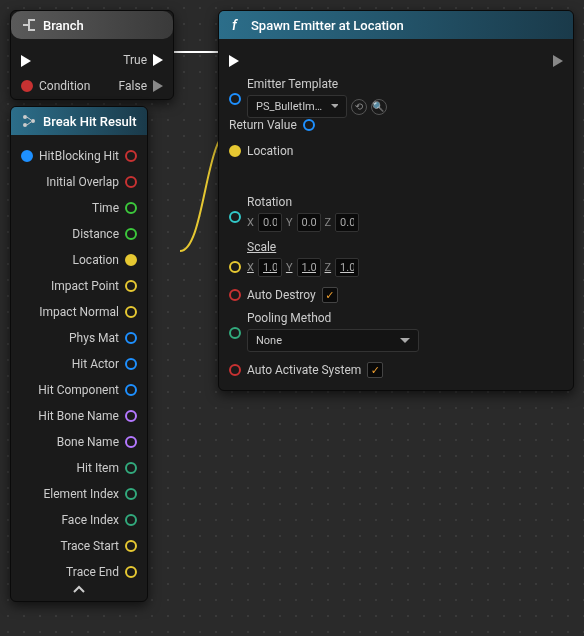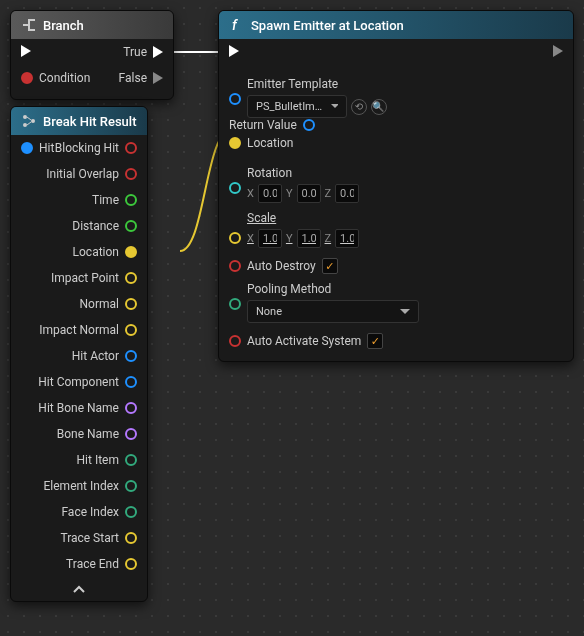--- a/index.html
+++ b/index.html
@@ -1,23 +1,23 @@
 <!DOCTYPE html>
 <html><head>
 <meta charset="utf-8">
 <style>
 * { margin: 0; padding: 0; box-sizing: border-box; font-family: -apple-system, Segoe UI, Roboto, sans-serif; }
 body { background: #2a2a2a; background-image: radial-gradient(circle, #3a3a3a 1px, transparent 1px); background-size: 16px 16px; width: 584px; height: 636px; position: relative; overflow: hidden; }
 .node { position: absolute; background: #1a1a1a; border: 1px solid #0a0a0a; border-radius: 6px; box-shadow: 0 4px 12px rgba(0,0,0,0.6); }
 .node-header { display: flex; align-items: center; padding: 6px 10px; border-radius: 5px 5px 0 0; font-size: 13px; font-weight: 500; color: #fff; gap: 6px; }
-.branch .node-header { background: linear-gradient(90deg, #5a5a5a, #3a3a3a); }
+.branch .node-header { background: linear-gradient(90deg, #5a5a5a, #3a3a3a); border-radius: 10px; }
 .break .node-header { background: linear-gradient(90deg, #2c6e8a, #1a3a4a); }
 .spawn .node-header { background: linear-gradient(90deg, #2c6e8a, #1a3a4a); }
 .node-body { padding: 4px 0; }
-.row { display: flex; align-items: flex-start; justify-content: space-between; padding: 2px 10px; min-height: 26px; font-size: 12px; color: #ccc; }
+.row { display: flex; align-items: flex-end; justify-content: space-between; padding: 2px 10px; min-height: 26px; font-size: 12px; color: #ccc; }
 .pin { display: flex; align-items: center; gap: 6px; }
 .pin-left { justify-content: flex-start; }
 .pin-right { justify-content: flex-end; }
 .pin-icon { width: 12px; height: 12px; border-radius: 50%; border: 2px solid; display: flex; align-items: center; justify-content: center; flex-shrink: 0; }
 .pin-icon.filled { background: currentColor; }
 .exec { width: 0; height: 0; border-style: solid; border-width: 6px 0 6px 10px; border-color: transparent transparent transparent #fff; }
 .c-red { color: #c83232; }
 .c-blue { color: #1e90ff; }
 .c-green { color: #3cc83c; }
 .c-yellow { color: #e6c832; }
@@ -126,29 +126,29 @@
     <div class="row">
         <div></div>
         <div class="pin pin-right">
           <span>Impact Point</span>
           <span class="pin-icon c-yellow"></span>
         </div>
       </div>
     <div class="row">
         <div></div>
         <div class="pin pin-right">
-          <span>Normal</span>
-          <span class="pin-icon c-yellow"></span>
-        </div>
-      </div>
-    <div class="row">
-        <div></div>
-        <div class="pin pin-right">
           <span>Impact Normal</span>
           <span class="pin-icon c-yellow"></span>
+        </div>
+      </div>
+    <div class="row">
+        <div></div>
+        <div class="pin pin-right">
+          <span>Phys Mat</span>
+          <span class="pin-icon c-blue"></span>
         </div>
       </div>
     <div class="row">
         <div></div>
         <div class="pin pin-right">
           <span>Hit Actor</span>
           <span class="pin-icon c-blue"></span>
         </div>
       </div>
     <div class="row">
@@ -252,21 +252,21 @@
           <span>Return Value</span>
           <span class="pin-icon c-blue"></span>
         </div>
     </div>
     <div class="row">
       <div class="pin pin-left">
           <span class="pin-icon filled c-yellow"></span>
           <span>Location</span>
         </div>
     </div>
-    <div class="row" style="align-items:flex-start; padding-top:4px;">
+    <div class="row" style="align-items:flex-start; padding-top:4px;margin-top:29px;">
       <div class="pin pin-left" style="align-items:flex-start;">
         <span class="pin-icon c-cyan" style="margin-top:18px;"></span>
         <div>
           <div class="section-label" style="padding-left:0">Rotation</div>
           <div class="vec-row">
             <span class="vec-label">X</span>
               <input class="input-box" value="0.0" style="">
             <span class="vec-label">Y</span>
               <input class="input-box" value="0.0" style="">
             <span class="vec-label">Z</span>

